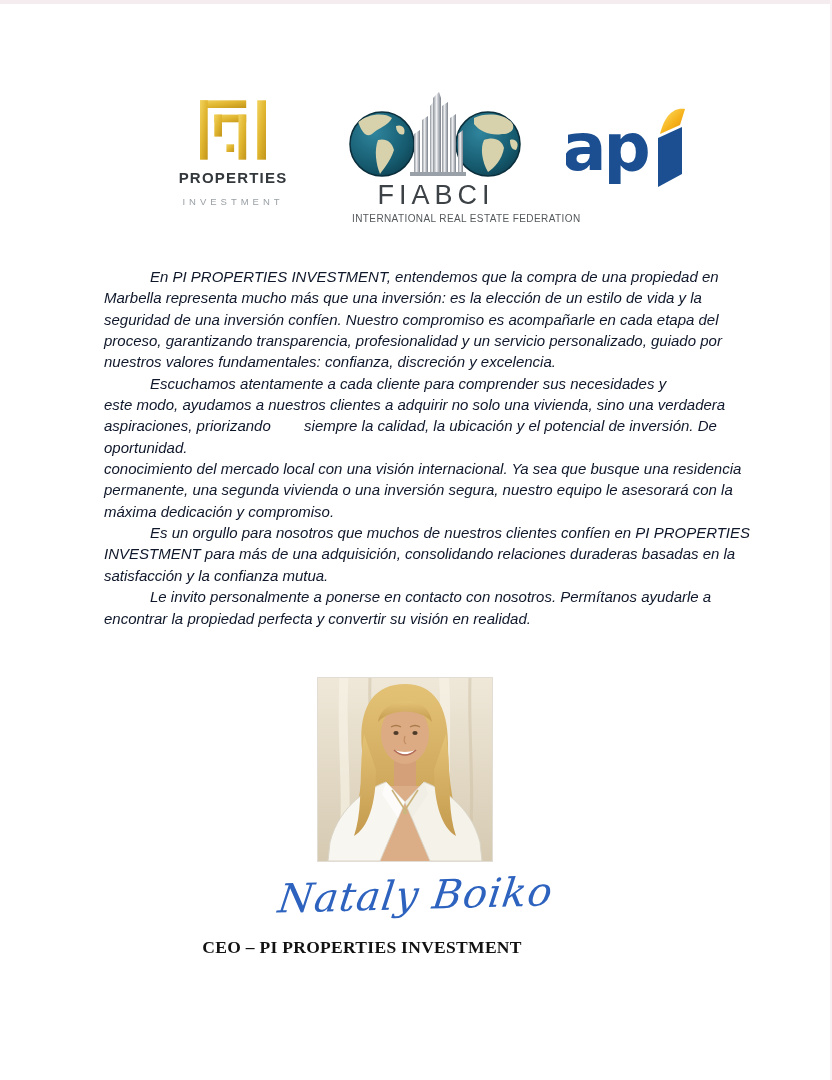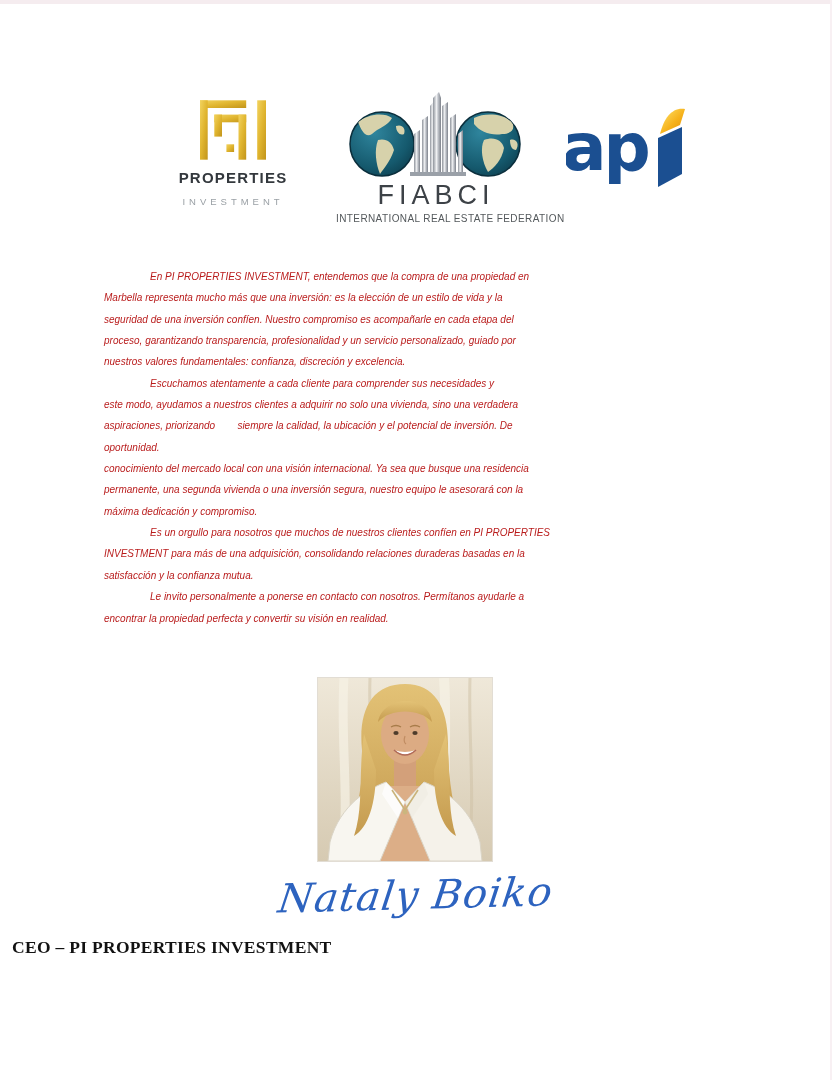--- a/index.html
+++ b/index.html
@@ -11,43 +11,43 @@
   
   .pi-logo{position:absolute;left:168px;top:100px;width:130px;text-align:center;}
   .pi-logo svg{display:block;margin:0 auto;}
   .pi-name{margin-top:9px;font-size:15px;font-weight:bold;color:#33383d;letter-spacing:1.2px;}
   .pi-sub{margin-top:10px;font-size:9.5px;color:#9aa0a5;letter-spacing:4px;}
 
   
   .fiabci-logo{position:absolute;left:336px;top:92px;width:200px;text-align:center;}
   .fiabci-logo svg{display:block;margin:0 auto;}
   .fiabci-name{font-size:27px;color:#3d4247;letter-spacing:5px;margin-top:-2px;}
-  .fiabci-sub{font-size:10px;color:#53585b;letter-spacing:0.4px;margin-top:2px;white-space:nowrap;}
+  .fiabci-sub{font-size:10px;color:#53585b;letter-spacing:0.4px;margin-top:2px;white-space:nowrap;margin-left:16px;}
 
   
   .api-logo{position:absolute;left:566px;top:106px;}
 
   
   .letter-body{position:absolute;left:104px;top:266px;width:668px;
-               font-style:italic;font-size:10px;line-height:21.35px;color:#b91c1c;}
+               font-style:italic;font-size:15px;line-height:21.35px;color:#0f172a;}
   .line{white-space:pre;}
   .line.first{padding-left:46px;}
 
   
   .photo{position:absolute;left:317px;top:677px;width:176px;height:185px;
          border:1px solid #e2ddd4;box-sizing:border-box;background:#e7dfd0;}
   .photo svg{display:block;}
 
   
   .signature{position:absolute;left:0;top:872px;width:832px;text-align:center;}
   .signature .sig-text{display:inline-block;font-family:"DejaVu Serif",serif;font-style:italic;
         font-size:40px;color:#2d63bf;transform:skewX(-9deg) rotate(-1.5deg);letter-spacing:1px;}
 
   
-  .footer-title{position:absolute;left:12px;top:937px;width:724px;text-align:left;
+  .footer-title{position:absolute;left:0;top:937px;width:724px;text-align:center;
         font-family:"Liberation Serif",serif;font-weight:700;font-size:17.5px;
         color:#121212;letter-spacing:0.3px;}
 </style>
 </head>
 <body>
 
 <div class="page">
   <div class="edge-top"></div>
   <div class="edge-right"></div>
 

